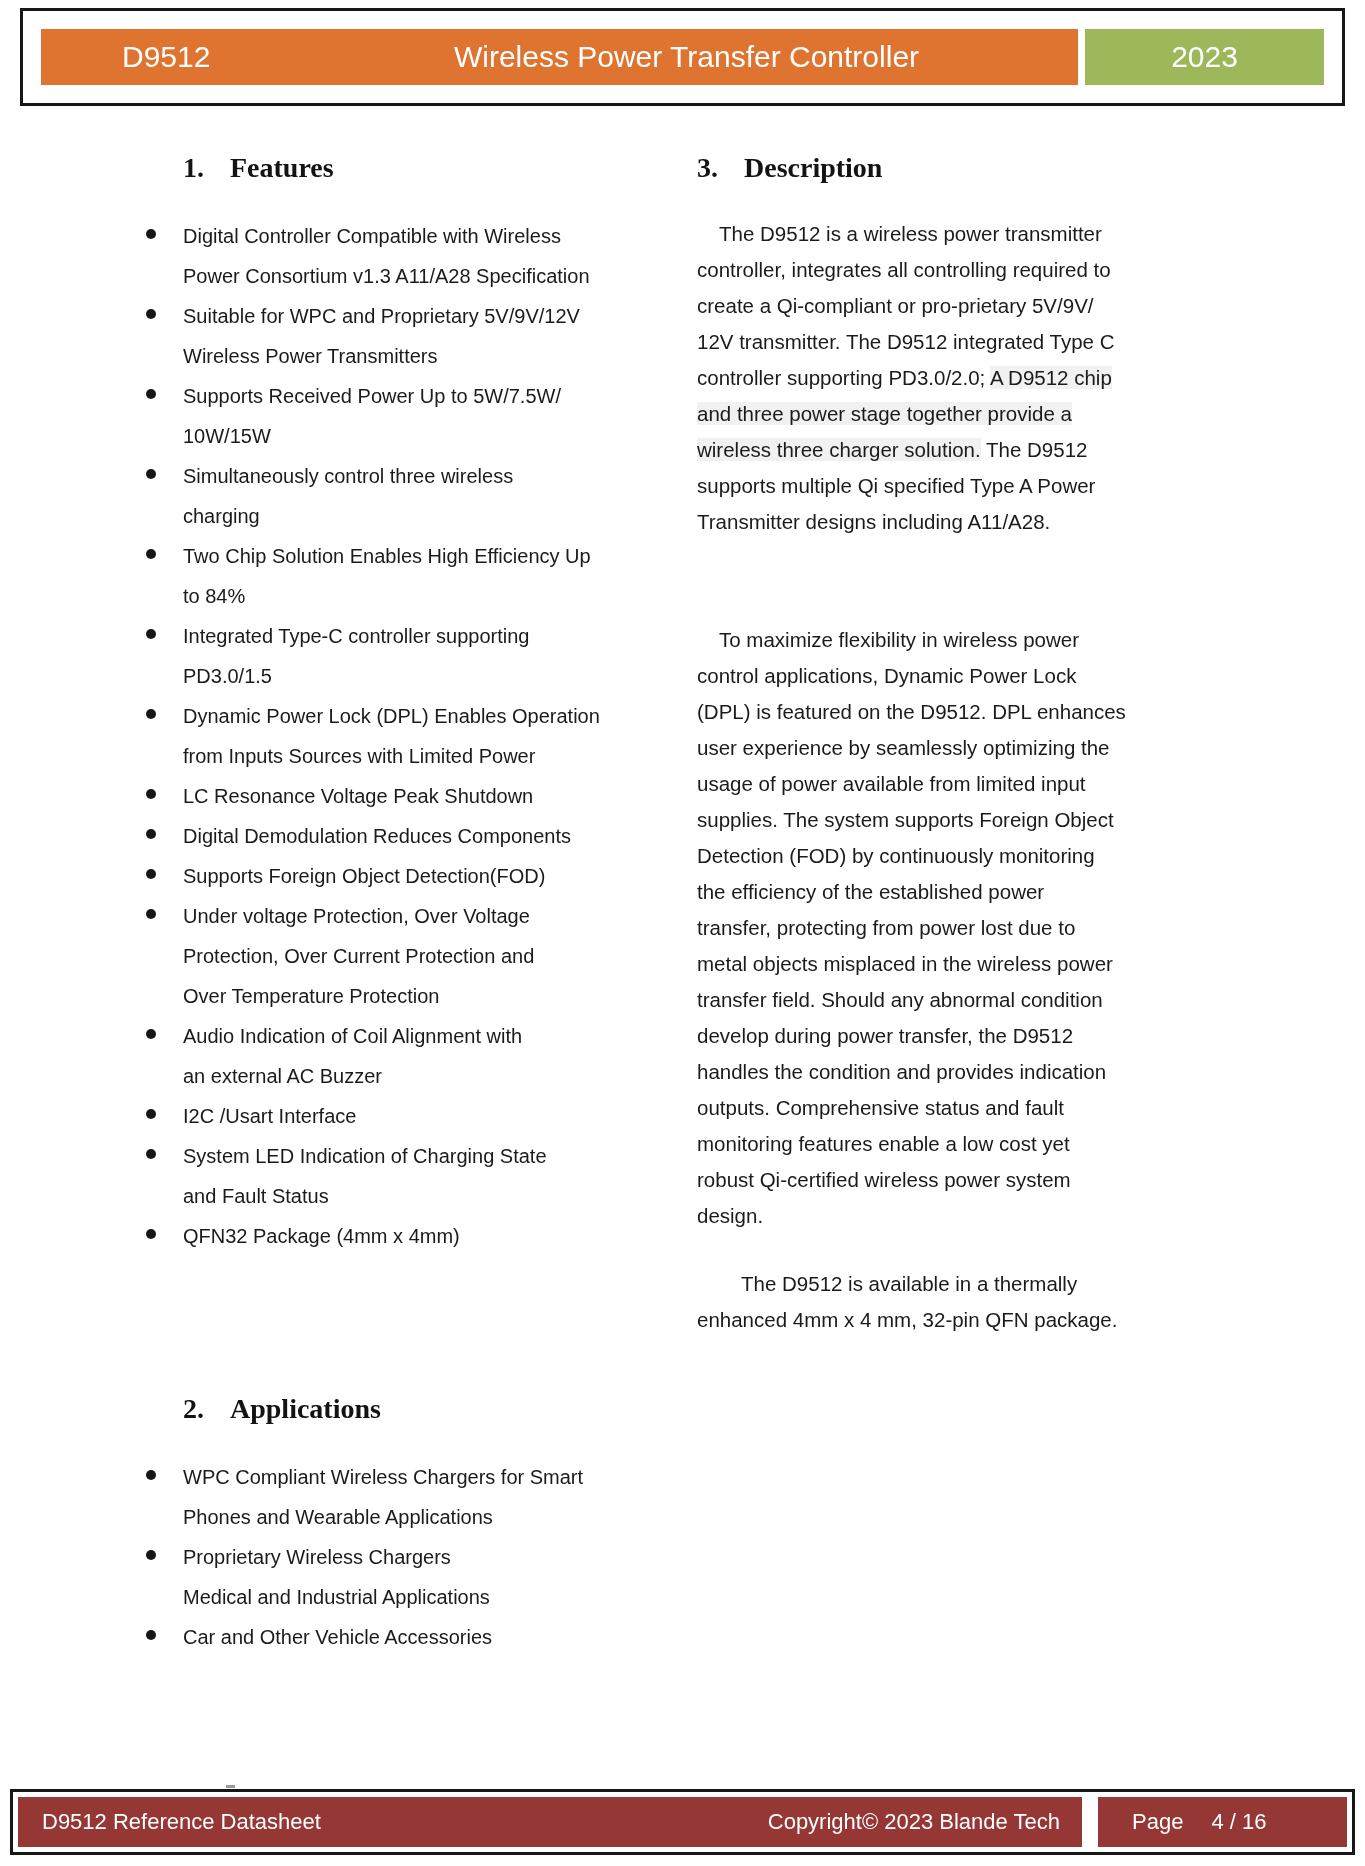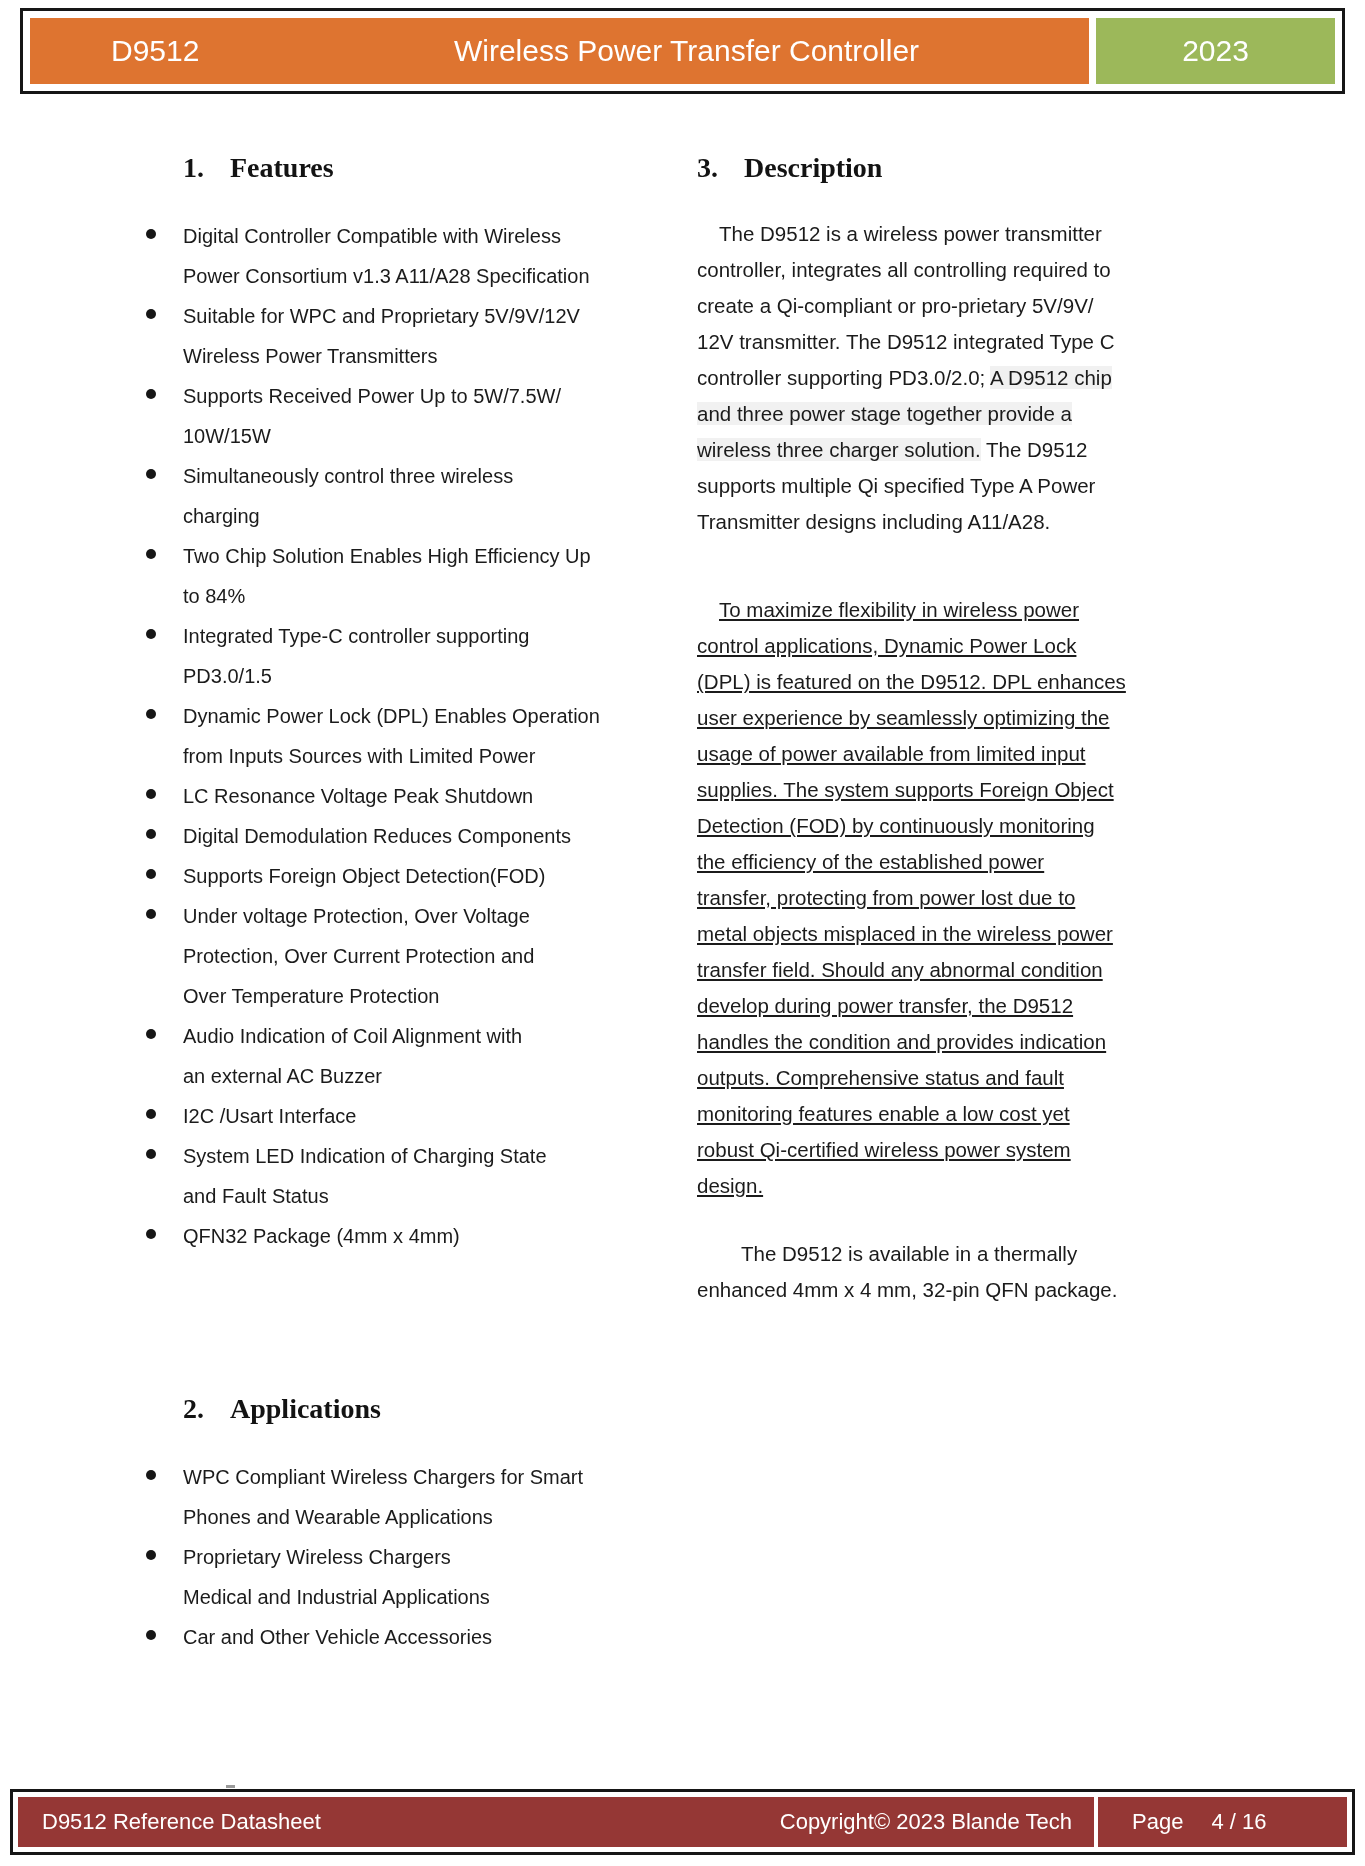--- a/index.html
+++ b/index.html
@@ -9,24 +9,24 @@
     width:1365px; height:1866px;
     background:#ffffff;
     font-family:"Liberation Sans", sans-serif;
     color:#1b1b1b;
     overflow:hidden;
   }
 
   
   .header-wrap {
     position:absolute; left:20px; top:8px;
-    width:1325px; height:86px;
+    width:1325px; height:98px;
     border:3px solid #161616;
     background:#ffffff;
-    padding:7px;
+    padding:18px;
     display:flex; gap:7px;
   }
   .header-orange {
     flex:1; background:#DE7430;
     position:relative;
     display:flex; align-items:center;
   }
   .header-model {
     position:absolute; left:81px;
     color:#ffffff; font-size:30px; line-height:1;
@@ -75,36 +75,36 @@
     width:10px; height:10px; border-radius:50%;
     background:#161616;
   }
 
   .desc-par {
     font-size:20.5px; line-height:36px;
     white-space:pre-line;
     text-indent:22px;
   }
   .desc-p1 { margin-top:28px; }
-  .desc-p2 { margin-top:52px;text-decoration:underline; }
+  .desc-p2 { margin-top:82px; }
   .desc-p3 { margin-top:32px; text-indent:44px; }
   .hl { background:#F1F1F1; }
 
   
   .stray-mark {
     position:absolute; left:226px; top:1785px;
     width:9px; height:3px; background:#9a9a9a;
   }
   .footer-wrap {
     position:absolute; left:10px; top:1789px;
     width:1345px; height:66px;
     border:3px solid #161616;
     background:#ffffff;
     padding:5px;
-    display:flex; gap:4px;
+    display:flex; gap:16px;
   }
   .footer-bar {
     flex:1; background:#953735;
     color:#ffffff; font-size:22px;
     display:flex; align-items:center; justify-content:space-between;
     padding:0 22px 0 24px;
   }
   .footer-pagebox {
     width:249px; background:#953735;
     color:#ffffff; font-size:22px;

